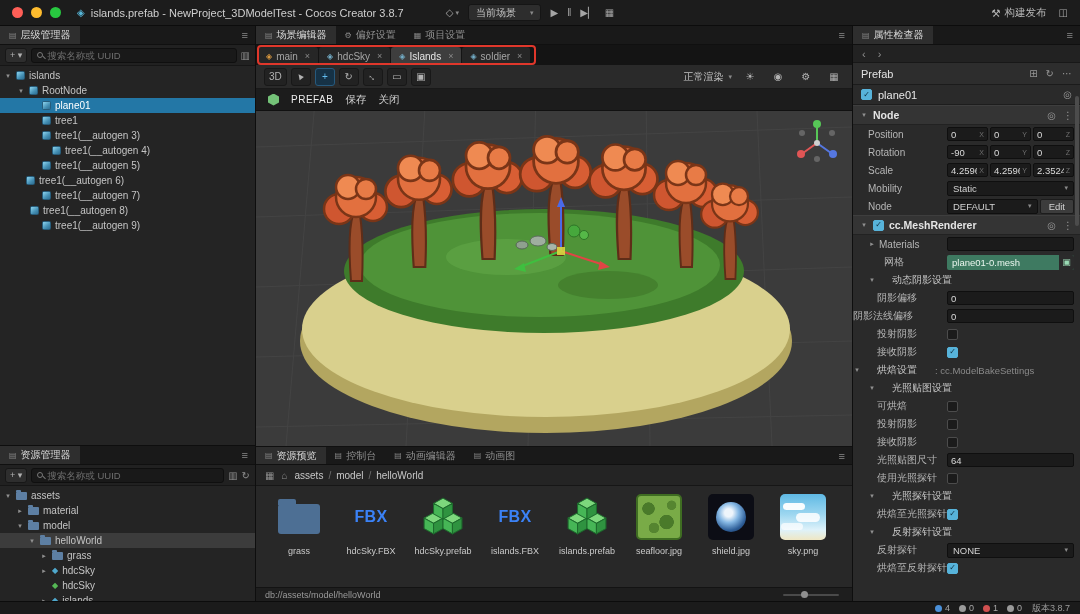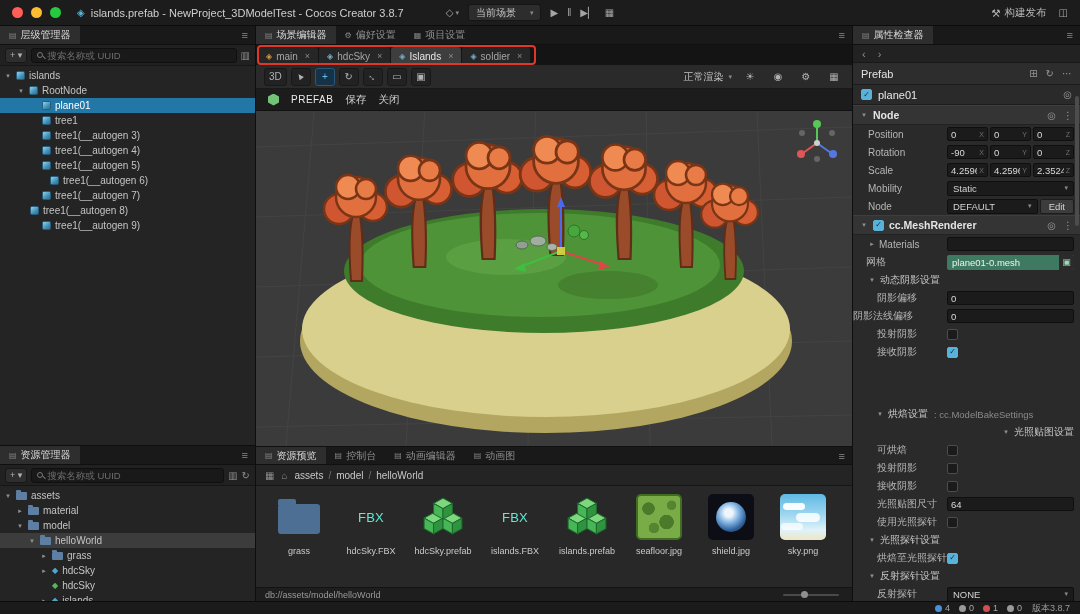--- a/index.html
+++ b/index.html
@@ -77,21 +77,21 @@
 .tabbar.bottom{border-top:1px solid #101010;}
 .pathbar{height:21px;flex:none;background:#242424;border-bottom:1px solid #161616;display:flex;align-items:center;gap:7px;padding:0 9px;font-size:10px;color:#b8b8b8;}
 .bc{display:flex;align-items:center;gap:5px;}
 .bseg{color:#c8c8c8;}
 .bsep{color:#6e6e6e;}
 .assetgrid{height:101px;flex:none;background:#282828;display:flex;gap:6px;padding:5px 10px 0;}
 .gitem{width:66px;flex:none;display:flex;flex-direction:column;align-items:center;}
 .gicon{height:52px;width:54px;display:flex;align-items:center;justify-content:center;}
 .bigfold{width:42px;height:30px;background:#4d6f94;border-radius:3px;position:relative;margin-top:4px;}
 .bigfold::before{content:"";position:absolute;top:-5px;left:0;width:18px;height:6px;background:#4d6f94;border-radius:2px 2px 0 0;}
-.bigfbx{color:#5eead4;font-weight:normal;font-size:13px;letter-spacing:.3px;}
+.bigfbx{color:#3b82f6;font-weight:bold;font-size:16px;letter-spacing:.3px;}
 .thumb{width:46px;height:46px;border-radius:5px;}
 .thumb.seafloor{background:radial-gradient(circle at 25% 30%,#4a7a2a 0 6px,transparent 6.5px),radial-gradient(circle at 68% 62%,#4a7a2a 0 7px,transparent 7.5px),radial-gradient(circle at 80% 22%,#558530 0 4.5px,transparent 5px),radial-gradient(circle at 38% 76%,#558530 0 5px,transparent 5.5px),#79ab47;border:2px solid #3f6d22;}
 .thumb.shield{background:#0c0d15;display:flex;align-items:center;justify-content:center;}
 .shield-emblem{width:30px;height:30px;border-radius:50%;background:radial-gradient(circle at 42% 36%,#eef5fb 0 4px,#86b8e4 38%,#2e5e98 68%,#101f38 100%);}
 .thumb.sky{background:linear-gradient(180deg,#5fb9e4 0%,#9ed7f0 45%,#def2fa 78%,#efe7c3 100%);position:relative;overflow:hidden;}
 .thumb.sky::before{content:"";position:absolute;left:3px;top:9px;width:22px;height:7px;background:rgba(255,255,255,.95);border-radius:5px;box-shadow:14px 11px 0 1px rgba(255,255,255,.85),-2px 20px 0 0 rgba(255,255,255,.7);}
 .glabel{margin-top:3px;font-size:9px;line-height:10.5px;color:#cacaca;text-align:center;max-width:64px;word-break:break-all;}
 .statusbar-c{height:14px;flex:none;background:#1e1e1e;border-top:1px solid #131313;display:flex;align-items:center;padding:0 9px;font-size:9px;color:#9a9a9a;}
 .zoom{margin-left:auto;width:56px;height:2px;background:#4a4a4a;border-radius:1px;position:relative;margin-right:4px;}
 .zoom::before{content:"";position:absolute;left:18px;top:-3px;width:7px;height:7px;border-radius:50%;background:#8f8f8f;}
@@ -104,21 +104,21 @@
 .ins-node{height:20px;flex:none;display:flex;align-items:center;gap:6px;padding:0 8px;border-bottom:1px solid #1d1d1d;}
 .nname{color:#e8e8e8;}
 .nright{margin-left:auto;color:#969696;font-size:10px;}
 .cbx{width:11px;height:11px;flex:none;border-radius:2px;background:#1b1b1b;border:1px solid #4c4c4c;display:inline-flex;align-items:center;justify-content:center;font-size:8px;line-height:1;color:#0e2f40;}
 .cbx.on{background:#57b3da;border-color:#57b3da;}
 .ins-rows{flex:1;overflow:hidden;}
 .comp-head{height:20px;background:#343434;border-top:1px solid #3e3e3e;border-bottom:1px solid #222;display:flex;align-items:center;gap:5px;padding:0 7px;color:#e4e4e4;font-weight:bold;font-size:10.5px;}
 .ctitle{overflow:hidden;white-space:nowrap;}
 .chead-right{margin-left:auto;display:flex;gap:7px;color:#969696;font-weight:normal;font-size:10px;}
 .irow{height:18px;display:flex;align-items:center;padding-right:6px;}
-.grp-row{gap:4px;color:#c6c6c6;font-size:10px;}
+.grp-row{gap:16px;color:#c6c6c6;font-size:10px;}
 .grp-suffix{color:#8a8a8a;font-size:9.5px;margin-left:2px;}
 .ilabel{width:94px;flex:none;font-size:10px;color:#b5b5b5;white-space:nowrap;overflow:hidden;text-overflow:ellipsis;display:flex;align-items:center;gap:3px;}
 .ifields{flex:1;display:flex;align-items:center;gap:2px;min-width:0;}
 .nfield{flex:1;height:14px;background:#1b1b1b;border:1px solid #0f0f0f;border-radius:2px;display:flex;align-items:center;padding:0 3px;min-width:0;}
 .num{font-size:9.5px;color:#dadada;overflow:hidden;white-space:nowrap;}
 .ax{margin-left:auto;font-size:7px;color:#6f6f6f;padding-left:2px;}
 .sel{flex:1;height:15px;background:#1b1b1b;border:1px solid #0f0f0f;border-radius:2px;display:flex;align-items:center;padding:0 5px;font-size:9.5px;color:#d2d2d2;min-width:0;}
 .sel .chev{margin-left:auto;}
 .btn-edit{flex:none;height:15px;background:#3c3c3c;border:1px solid #1c1c1c;border-radius:2px;color:#d2d2d2;font-size:9.5px;display:flex;align-items:center;padding:0 8px;}
 .asset-field{flex:1;height:15px;background:#3e7a61;border-radius:2px;display:flex;align-items:center;min-width:0;overflow:hidden;}
@@ -202,31 +202,31 @@
           <div class="trow" style="padding-left: 30px;">
             <span class="exp">&nbsp;</span>
             <span class="cube"></span>
             <span class="tlabel">tree1</span>
           </div>
           <div class="trow" style="padding-left: 30px;">
             <span class="exp">&nbsp;</span>
             <span class="cube"></span>
             <span class="tlabel">tree1(__autogen 3)</span>
           </div>
+          <div class="trow" style="padding-left: 40px;">
+            <span class="exp">&nbsp;</span>
+            <span class="cube"></span>
+            <span class="tlabel">tree1(__autogen 4)</span>
+          </div>
           <div class="trow" style="padding-left: 30px;">
             <span class="exp">&nbsp;</span>
             <span class="cube"></span>
-            <span class="tlabel">tree1(__autogen 4)</span>
-          </div>
-          <div class="trow" style="padding-left: 30px;">
-            <span class="exp">&nbsp;</span>
-            <span class="cube"></span>
             <span class="tlabel">tree1(__autogen 5)</span>
           </div>
-          <div class="trow" style="padding-left: 38px;">
+          <div class="trow" style="padding-left: 14px;">
             <span class="exp">&nbsp;</span>
             <span class="cube"></span>
             <span class="tlabel">tree1(__autogen 6)</span>
           </div>
           <div class="trow" style="padding-left: 30px;">
             <span class="exp">&nbsp;</span>
             <span class="cube"></span>
             <span class="tlabel">tree1(__autogen 7)</span>
           </div>
           <div class="trow" style="padding-left: 18px;">
@@ -687,21 +687,21 @@
         <div class="irow">
           <div class="ilabel" style="padding-left: 15px;">
             <span class="exp">▸</span>
             <span>Materials</span>
           </div>
           <div class="ifields">
             <div class="nfield"></div>
           </div>
         </div>
         <div class="irow">
-          <div class="ilabel" style="padding-left: 13px;">网格</div>
+          <div class="ilabel" style="padding-left: 31px;">网格</div>
           <div class="ifields">
             <div class="asset-field">
               <span class="aval">plane01-0.mesh</span>
               <span class="acube">▣</span>
             </div>
           </div>
         </div>
         <div class="irow grp-row" style="padding-left: 15px;">
           <span class="exp">▾</span>
           <span>动态阴影设置</span>
@@ -727,26 +727,26 @@
           <div class="ifields">
             <span class="cbx"></span>
           </div>
         </div>
         <div class="irow">
           <div class="ilabel" style="padding-left: 24px;">接收阴影</div>
           <div class="ifields">
             <span class="cbx on">✓</span>
           </div>
         </div>
-        <div class="irow grp-row" style="padding-left: 23px; margin-top: 44px;">
+        <div class="irow grp-row" style="padding-left: 0;">
           <span class="exp">▾</span>
           <span>烘焙设置</span>
           <span class="grp-suffix">: cc.ModelBakeSettings</span>
         </div>
-        <div class="irow grp-row" style="padding-left: 15px; justify-content: flex-end;">
+        <div class="irow grp-row" style="padding-left: 15px;">
           <span class="exp">▾</span>
           <span>光照贴图设置</span>
         </div>
         <div class="irow">
           <div class="ilabel" style="padding-left: 24px;">可烘焙</div>
           <div class="ifields">
             <span class="cbx"></span>
           </div>
         </div>
         <div class="irow">

